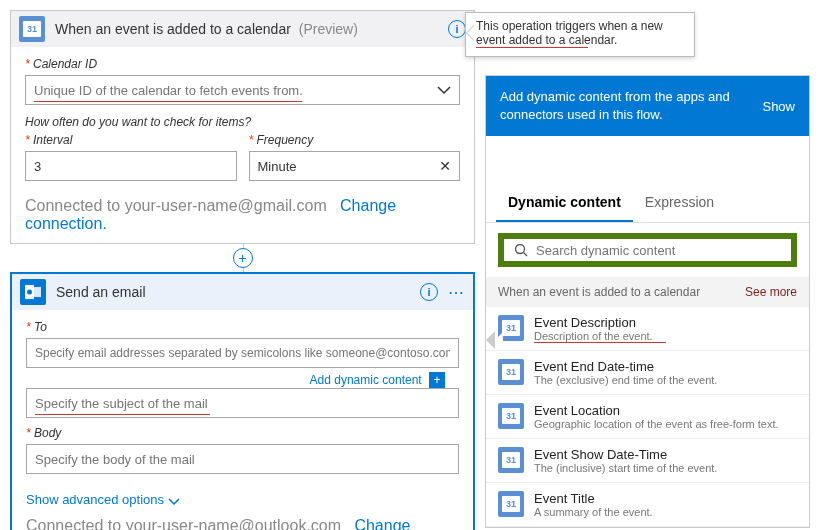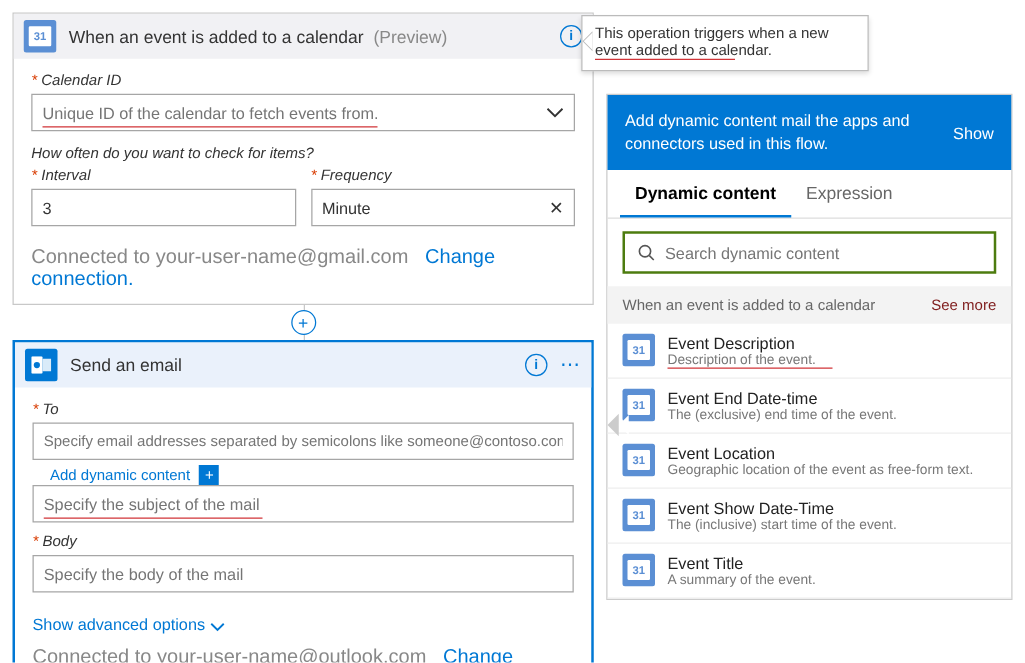--- a/index.html
+++ b/index.html
@@ -29,36 +29,36 @@
   .row2 { display: flex; gap: 12px; }
   .row2 > div { flex: 1; }
   
   .card-footer { font-size: 16px; color: #888; padding: 6px 14px 10px; }
   .link { color: #0078d4; cursor: pointer; }
   
   .connector { text-align: center; position: relative; height: 28px; }
   .connector::before { content: ""; position: absolute; left: 50%; top: 0; bottom: 0; width: 1px; background: #c8c8c8; }
   .plus-circle { position: absolute; left: 50%; top: 50%; transform: translate(-50%,-50%); width: 20px; height: 20px; border: 1px solid #0078d4; background: #fff; border-radius: 50%; color: #0078d4; font-size: 14px; display: flex; align-items: center; justify-content: center; cursor: pointer; }
   
-  .add-dyn-row { padding: 4px 14px 0; font-size: 12px; }
+  .add-dyn-row { text-align: right; padding: 4px 14px 0; font-size: 12px; }
   .plus-badge { display: inline-flex; width: 16px; height: 16px; background: #0078d4; color: #fff; align-items: center; justify-content: center; margin-left: 4px; font-size: 12px; }
   
   .adv-row { padding: 8px 14px 4px; font-size: 13px; }
   
   .tooltip { position: absolute; left: 465px; top: 12px; width: 230px; background: #fff; border: 1px solid #bbb; padding: 6px 10px; font-size: 12px; box-shadow: 0 2px 4px rgba(0,0,0,.15); }
   .tooltip::before { content: ""; position: absolute; left: -8px; top: 12px; border: 8px solid transparent; border-right-color: #bbb; }
   .tooltip::after { content: ""; position: absolute; left: -6px; top: 13px; border: 7px solid transparent; border-right-color: #fff; }
   .tooltip .redline { position: relative; display: block; height: 1px; background: #d13438; margin-top: 2px; }
   
   .dyn-header { background: #0078d4; color: #fff; padding: 12px 14px; display: flex; align-items: center; justify-content: space-between; gap: 10px; }
   .dyn-header .txt { font-size: 13px; line-height: 1.4; }
   .tabs { display: flex; border-bottom: 1px solid #ddd; padding: 0 10px; }
-  .tab { padding: 10px 12px; font-size: 14px; color: #666; cursor: pointer; }
+  .tab { padding: 10px 12px; font-size: 14px; color: #666; cursor: pointer; margin-top: 48px; }
   .tab.active { color: #000; font-weight: 600; border-bottom: 2px solid #0078d4; }
-  .search-box { margin: 10px 12px 4px; border: 2px solid #4d7c0f; height: 34px; display: flex; align-items: center; padding: 0 10px; gap: 8px; }
+  .search-box { margin: 10px 12px 4px; border: 6px solid #4d7c0f; height: 34px; display: flex; align-items: center; padding: 0 10px; gap: 8px; }
   .search-box input { border: none; outline: none; flex: 1; font-size: 13px; }
   .section-head { background: #f3f3f3; padding: 8px 12px; display: flex; justify-content: space-between; font-size: 12px; color: #666; margin-top: 10px; }
   .dyn-item { display: flex; padding: 8px 12px; gap: 10px; border-bottom: 1px solid #eee; cursor: pointer; }
   .dyn-ico { width: 26px; height: 26px; background: #5b8fd4; display: flex; align-items: center; justify-content: center; color: #fff; font-size: 9px; border-radius: 2px; flex-shrink: 0; }
   .dyn-ico .cal { width: 18px; height: 16px; background: #fff; border-radius: 1px; display: flex; align-items: center; justify-content: center; color: #5b8fd4; font-size: 9px; font-weight: bold; }
   .dyn-txt .t1 { font-size: 13px; color: #222; }
   .dyn-txt .t2 { font-size: 11px; color: #777; position: relative; }
   .dyn-pointer { position: absolute; left: -9px; top: 255px; width: 0; height: 0; border: 9px solid transparent; border-right-color: #ccc; }
   .dyn-pointer::after { content:""; position:absolute; left:1px; top:-8px; border:8px solid transparent; border-right-color:#fff; }
   
@@ -167,21 +167,21 @@
 </div>
 
 <div class="tooltip">
   <span>This operation triggers when a new event added to a calendar.</span>
   <span class="redline" style="width:112px;margin-left:0"></span>
 </div>
 
 <div class="right-col">
   <div class="dyn-pointer"></div>
   <div class="dyn-header">
-    <div class="txt">Add dynamic content mail the apps and connectors used in this flow.</div>
+    <div class="txt">Add dynamic content from the apps and connectors used in this flow.</div>
     <div style="cursor:pointer">Show</div>
   </div>
   <div class="tabs">
     <div class="tab active">Dynamic content</div>
     <div class="tab">Expression</div>
   </div>
   <div class="search-box">
     <svg width="14" height="14" viewBox="0 0 14 14">
         <circle cx="6" cy="6" r="4.5" stroke="#555" stroke-width="1.3" fill="none"></circle>
         <line x1="9.5" y1="9.5" x2="13" y2="13" stroke="#555" stroke-width="1.3"></line>

